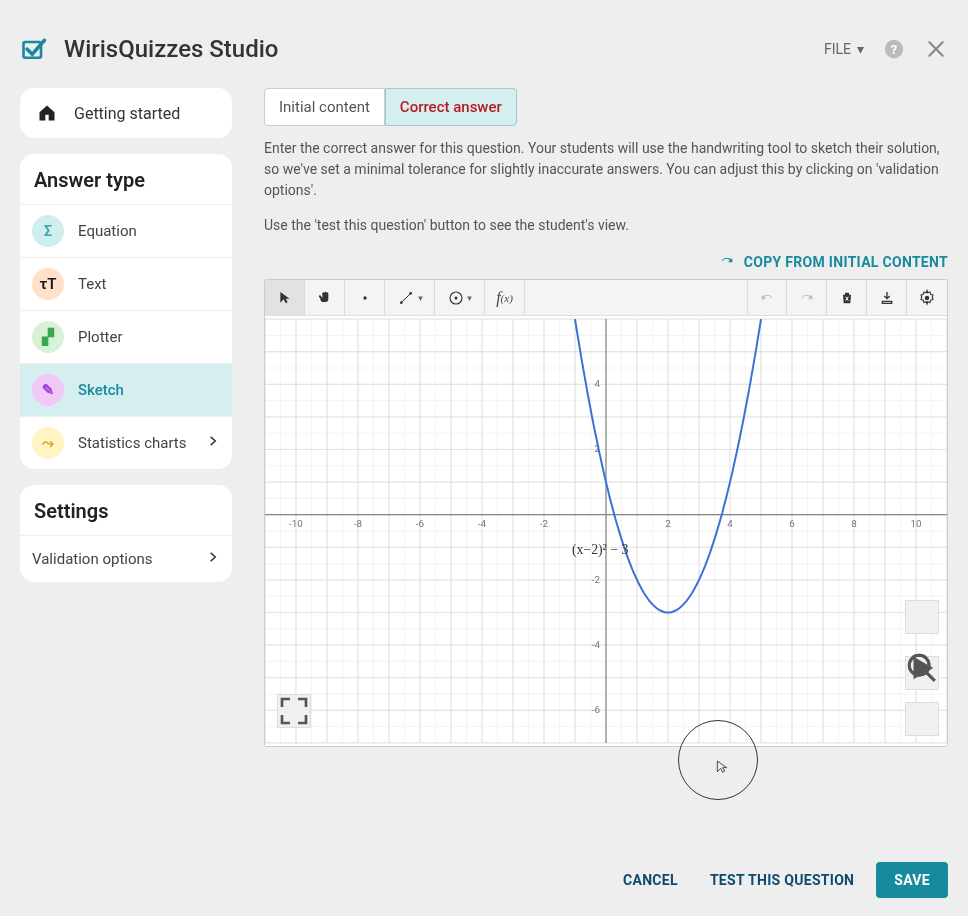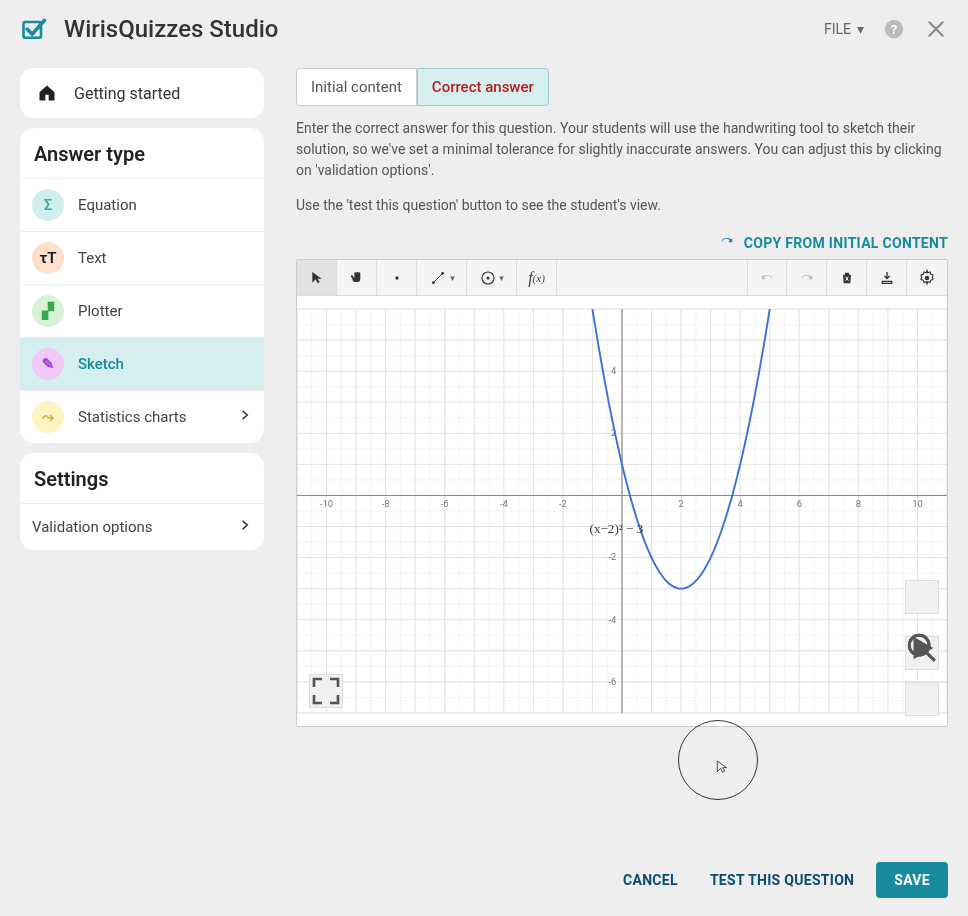--- a/index.html
+++ b/index.html
@@ -9,20 +9,21 @@
     width: 968px;
     height: 916px;
     overflow: hidden;
     color: #333;
   }
   .header {
     display: flex;
     align-items: center;
     padding: 24px 20px;
     height: 58px;
+    margin-top: 20px;
   }
   .logo-box {
     width: 28px;
     height: 28px;
     margin-right: 16px;
     display: flex;
     align-items: center;
     justify-content: center;
   }
   .app-title {
@@ -52,25 +53,25 @@
     justify-content: center;
     cursor: pointer;
     color: #999;
   }
   .main {
     display: flex;
     padding: 0 0 0 20px;
     gap: 20px;
   }
   .sidebar {
-    width: 244px;
+    width: 212px;
     flex-shrink: 0;
     display: flex;
     flex-direction: column;
-    gap: 10px;
+    gap: 16px;
     padding-top: 10px;
   }
   .side-card {
     background: #fff;
     border-radius: 14px;
     overflow: hidden;
   }
   .getting-started {
     padding: 14px 16px;
     display: flex;
@@ -167,21 +168,20 @@
     justify-content: flex-end;
     padding: 4px 0 8px 0;
   }
   .copy-link {
     color: #178a9e;
     font-weight: 700;
     font-size: 14px;
     letter-spacing: 0.3px;
     cursor: pointer;
     display: flex;
-    align-items: center;
     gap: 8px;
   }
   .plot-area {
     border: 1px solid #ccc;
     background: #fff;
     border-radius: 2px;
     overflow: hidden;
   }
   .plot-toolbar {
     height: 36px;

